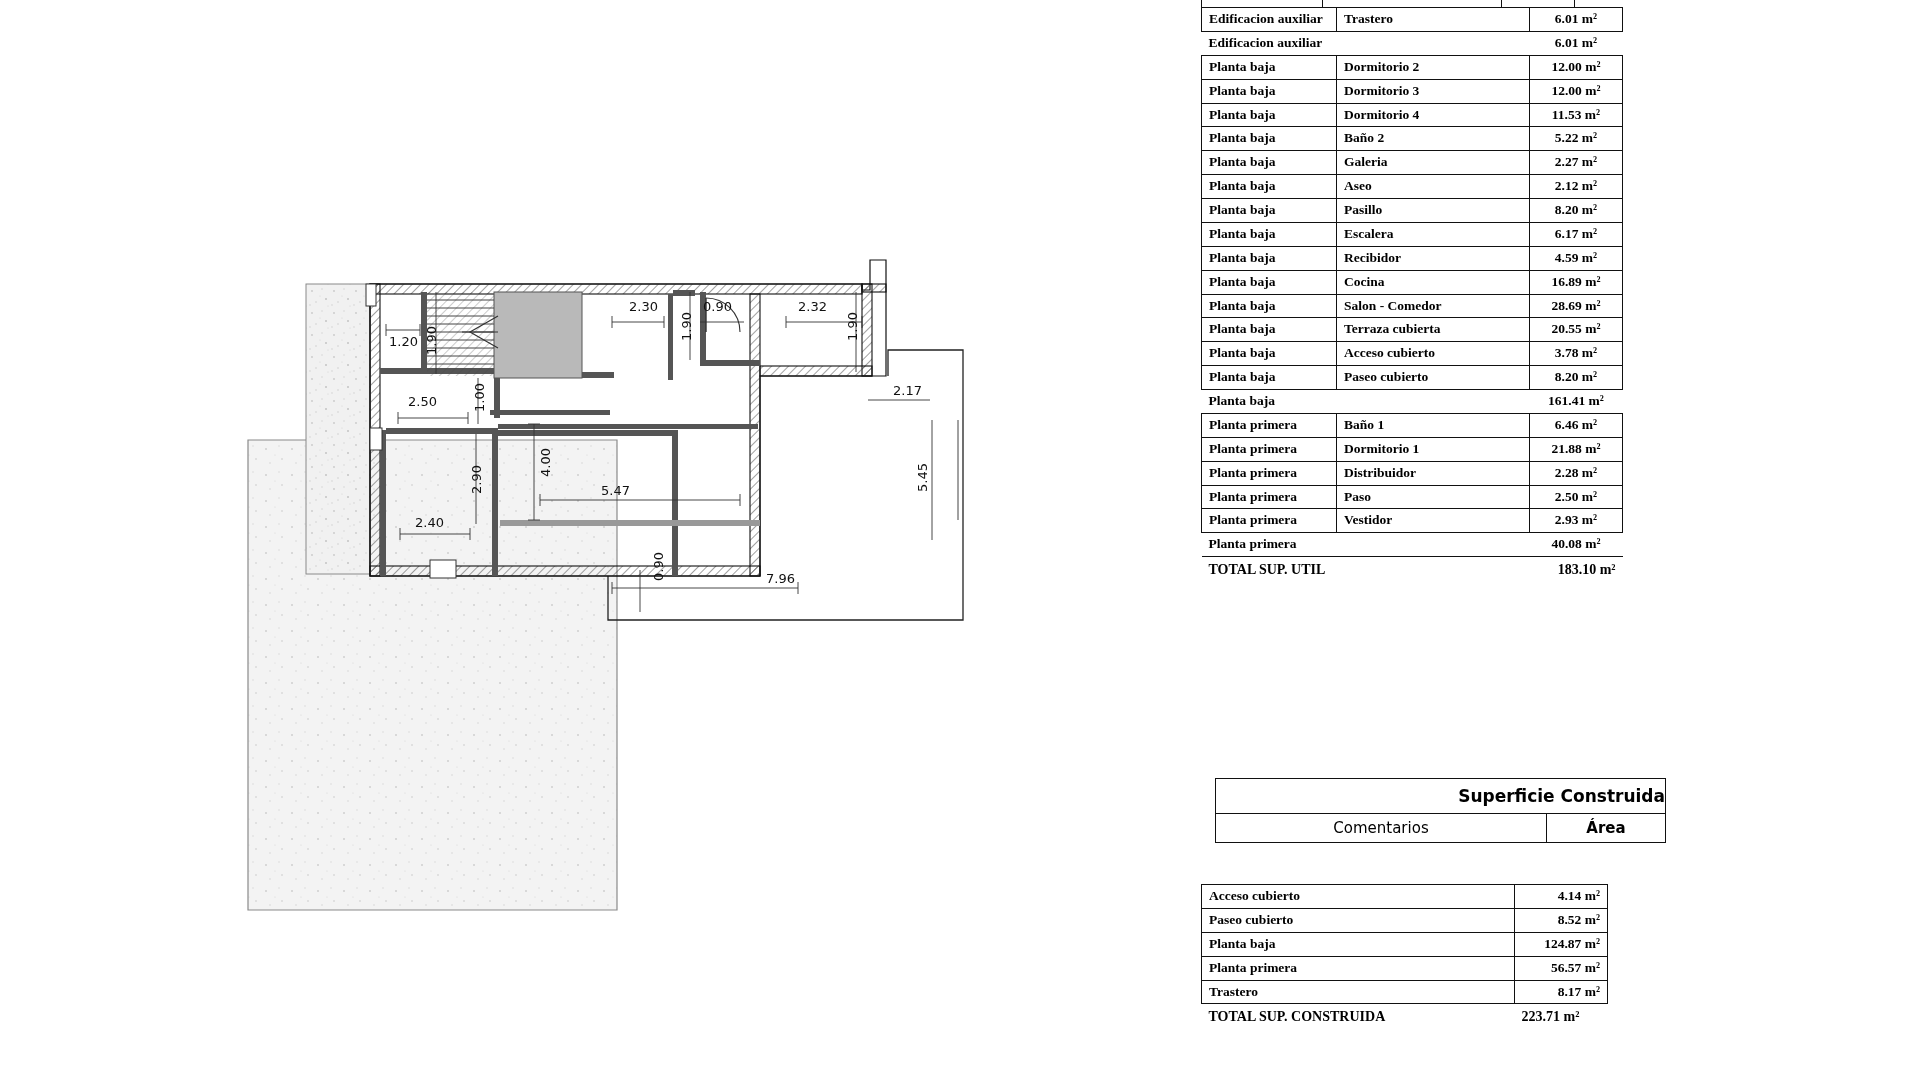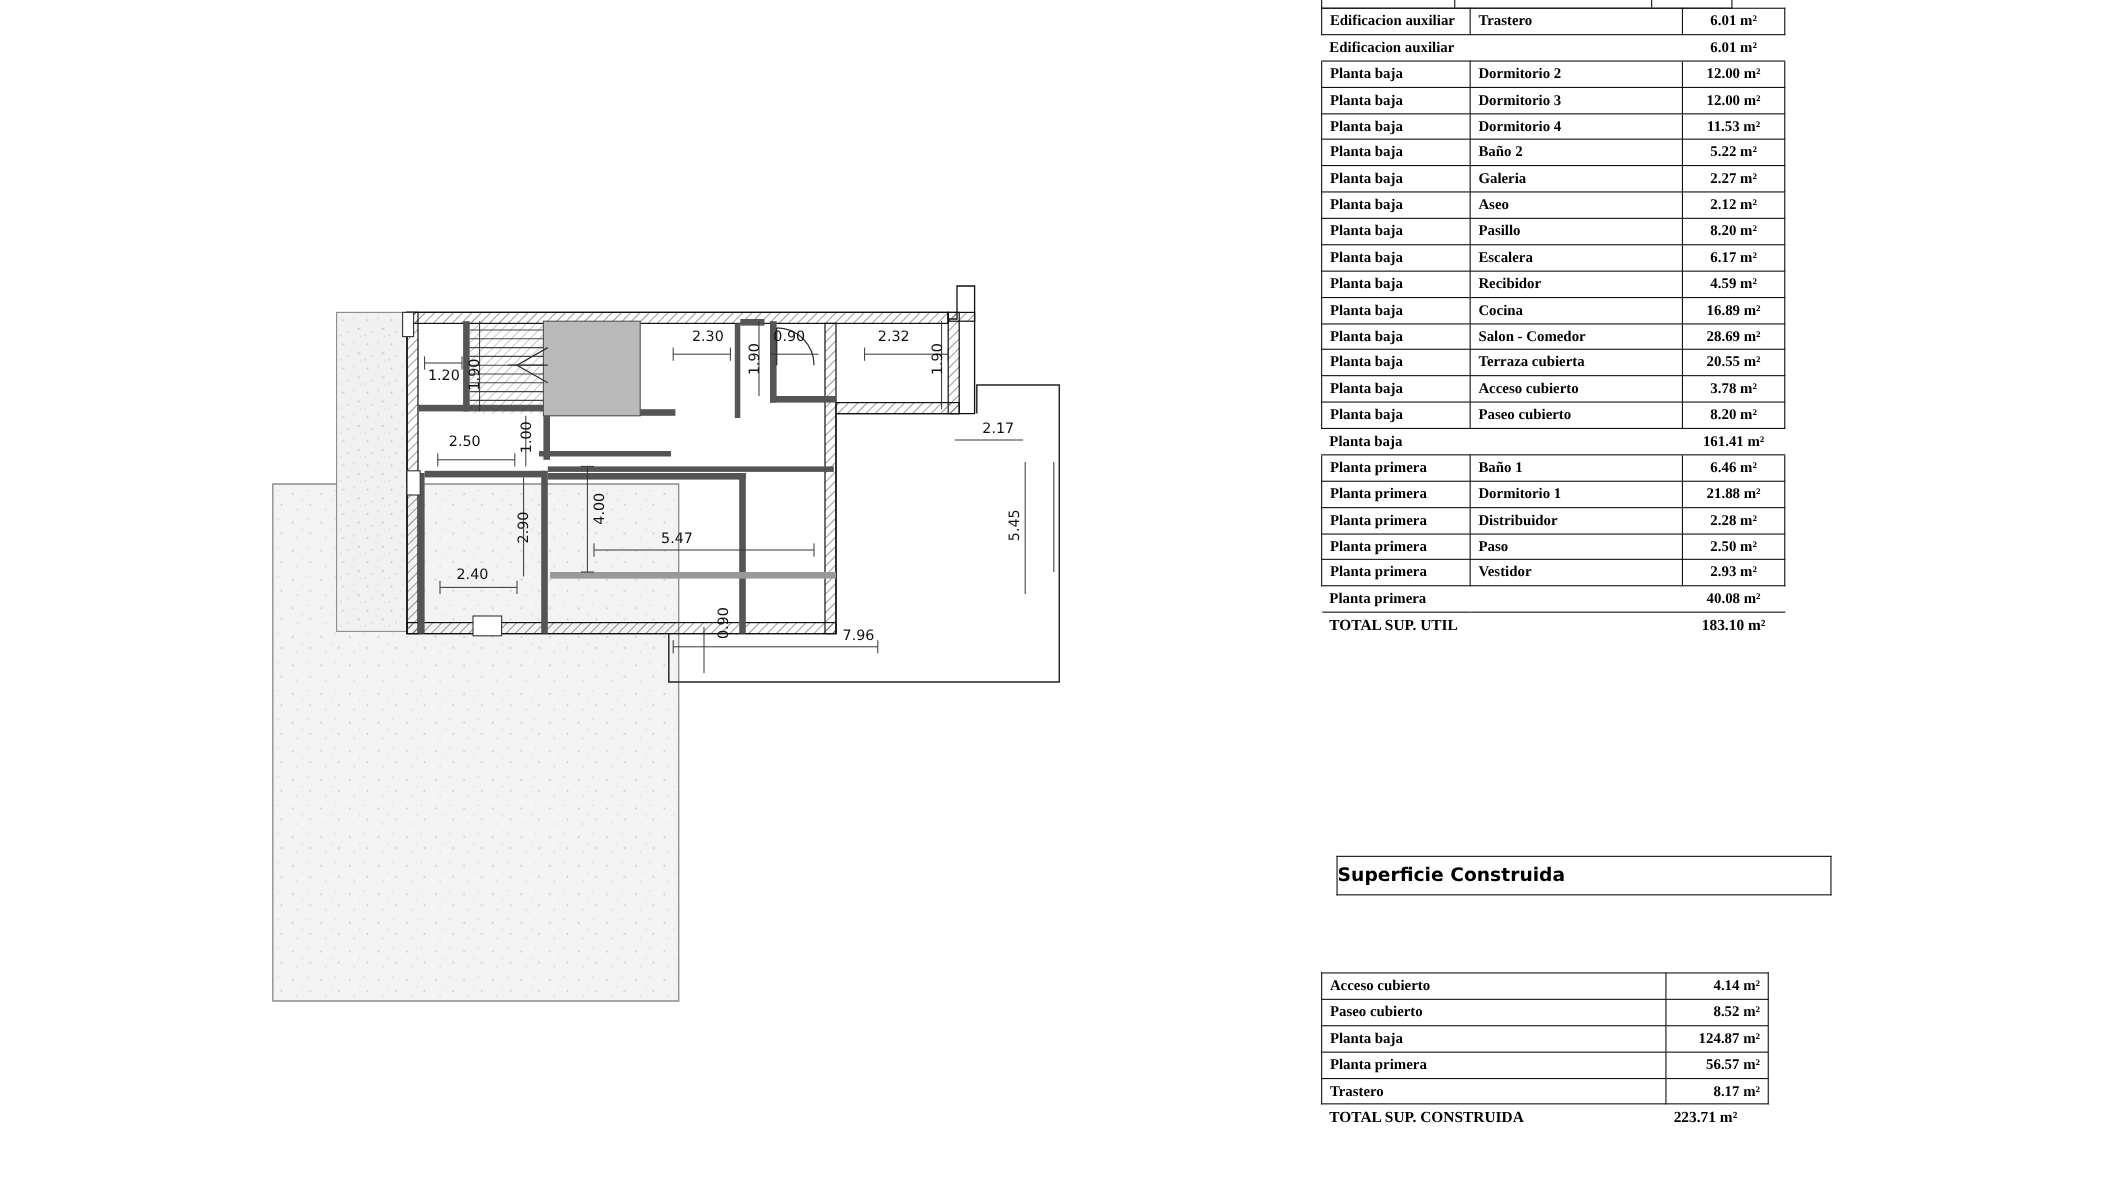--- a/index.html
+++ b/index.html
@@ -65,21 +65,21 @@
   tr.subtotal td.sub-label { text-align: left; padding-left: 7px; }
   tr.subtotal td.sub-val   { text-align: center; }
   tr.subtotal td { border-top: 1px solid #111; border-bottom: 1px solid #111; }
 
   tr.total td {
     font-weight: bold;
     border: none;
     font-size: 14px;
     padding-top: 4px;
   }
-  tr.total td.tot-val { text-align: center; }
+  tr.total td.tot-val { text-align: right; }
 
   
   #top-stub {
     position: absolute;
     left: 6px;
     top: 0;
     width: 372px;
     height: 7px;
     border-left: 1px solid #111;
     border-right: 1px solid #111;
@@ -107,21 +107,21 @@
   }
   table.constr-head {
     border-collapse: collapse;
     table-layout: fixed;
   }
   table.constr-head td {
     border: 1px solid #111;
     background: #fff;
   }
   td.ch-title {
-    text-align: left;
+    text-align: right;
     font-weight: bold;
     font-size: 17px;
     padding: 7px 0;
     width: 448px;
   }
   td.ch-com {
     text-align: center;
     font-size: 15px;
     padding: 5px 0;
     width: 330px;
@@ -477,20 +477,24 @@
       </tr>
     </tbody>
   </table>
 
   <div id="construida-block">
     <table class="constr-head">
       <tbody>
         <tr>
           <td class="ch-title" colspan="2">Superficie Construida</td>
         </tr>
+        <tr>
+          <td class="ch-com">Comentarios</td>
+          <td class="ch-area">Área</td>
+        </tr>
       </tbody>
     </table>
   </div>
 
   <table class="sup constr" id="table-constr">
     <tbody>
       <tr>
         <td class="cc-name">Acceso cubierto</td>
         <td class="cc-area">4.14 m²</td>
       </tr>

